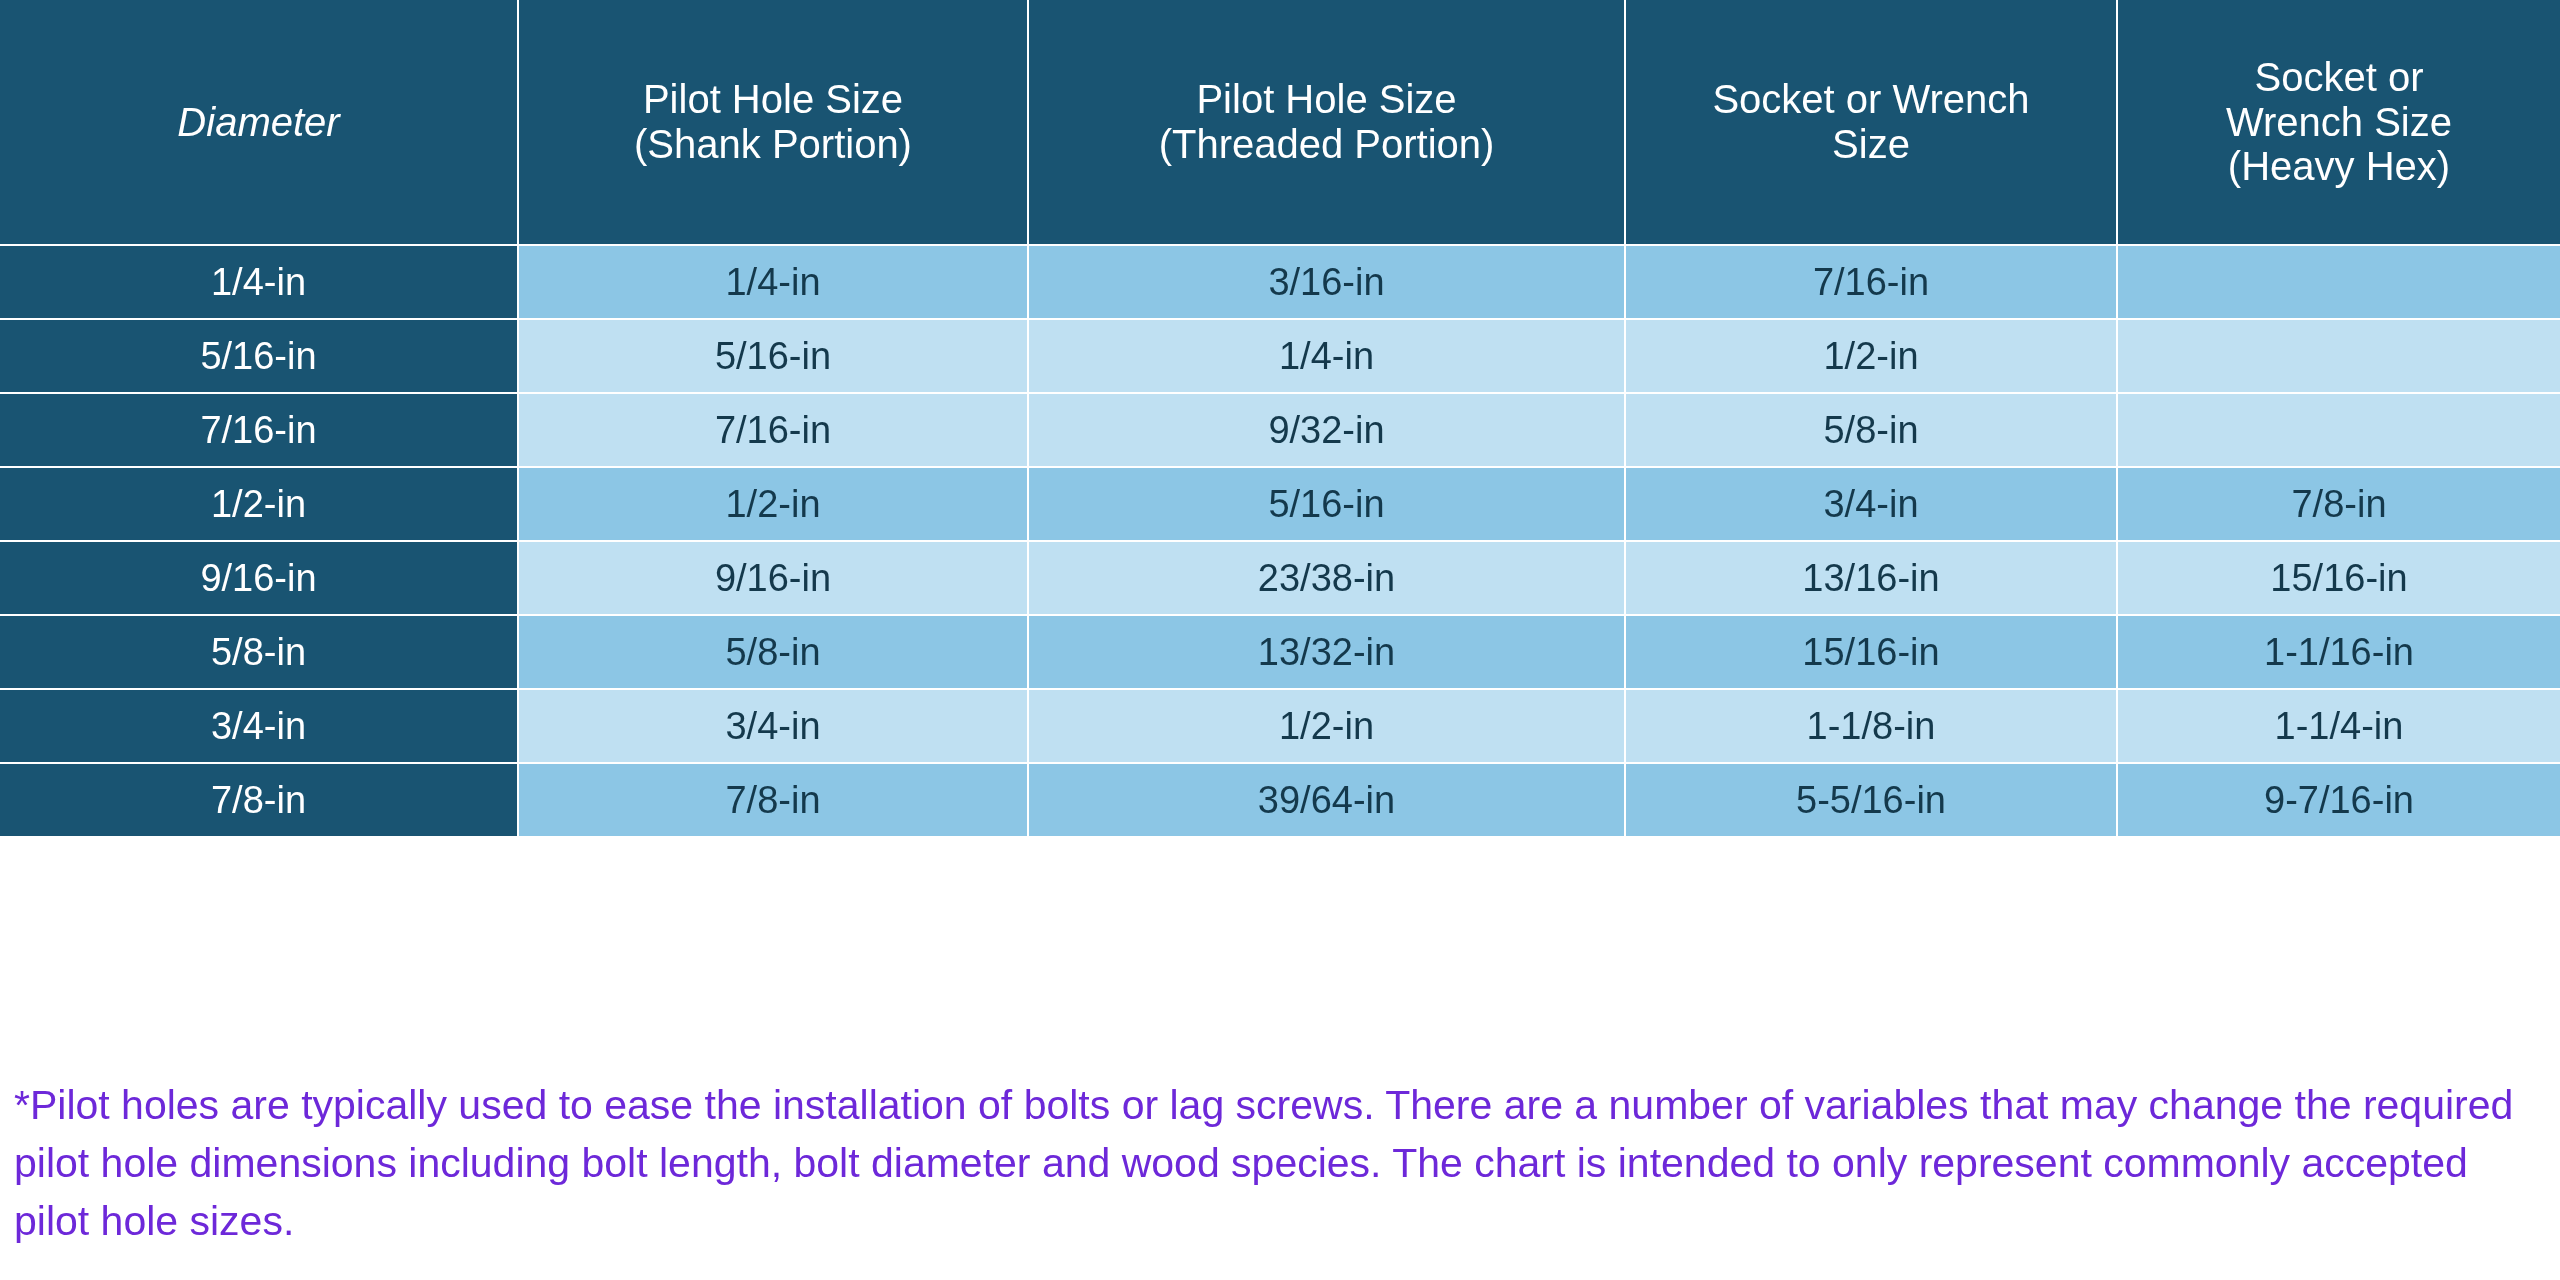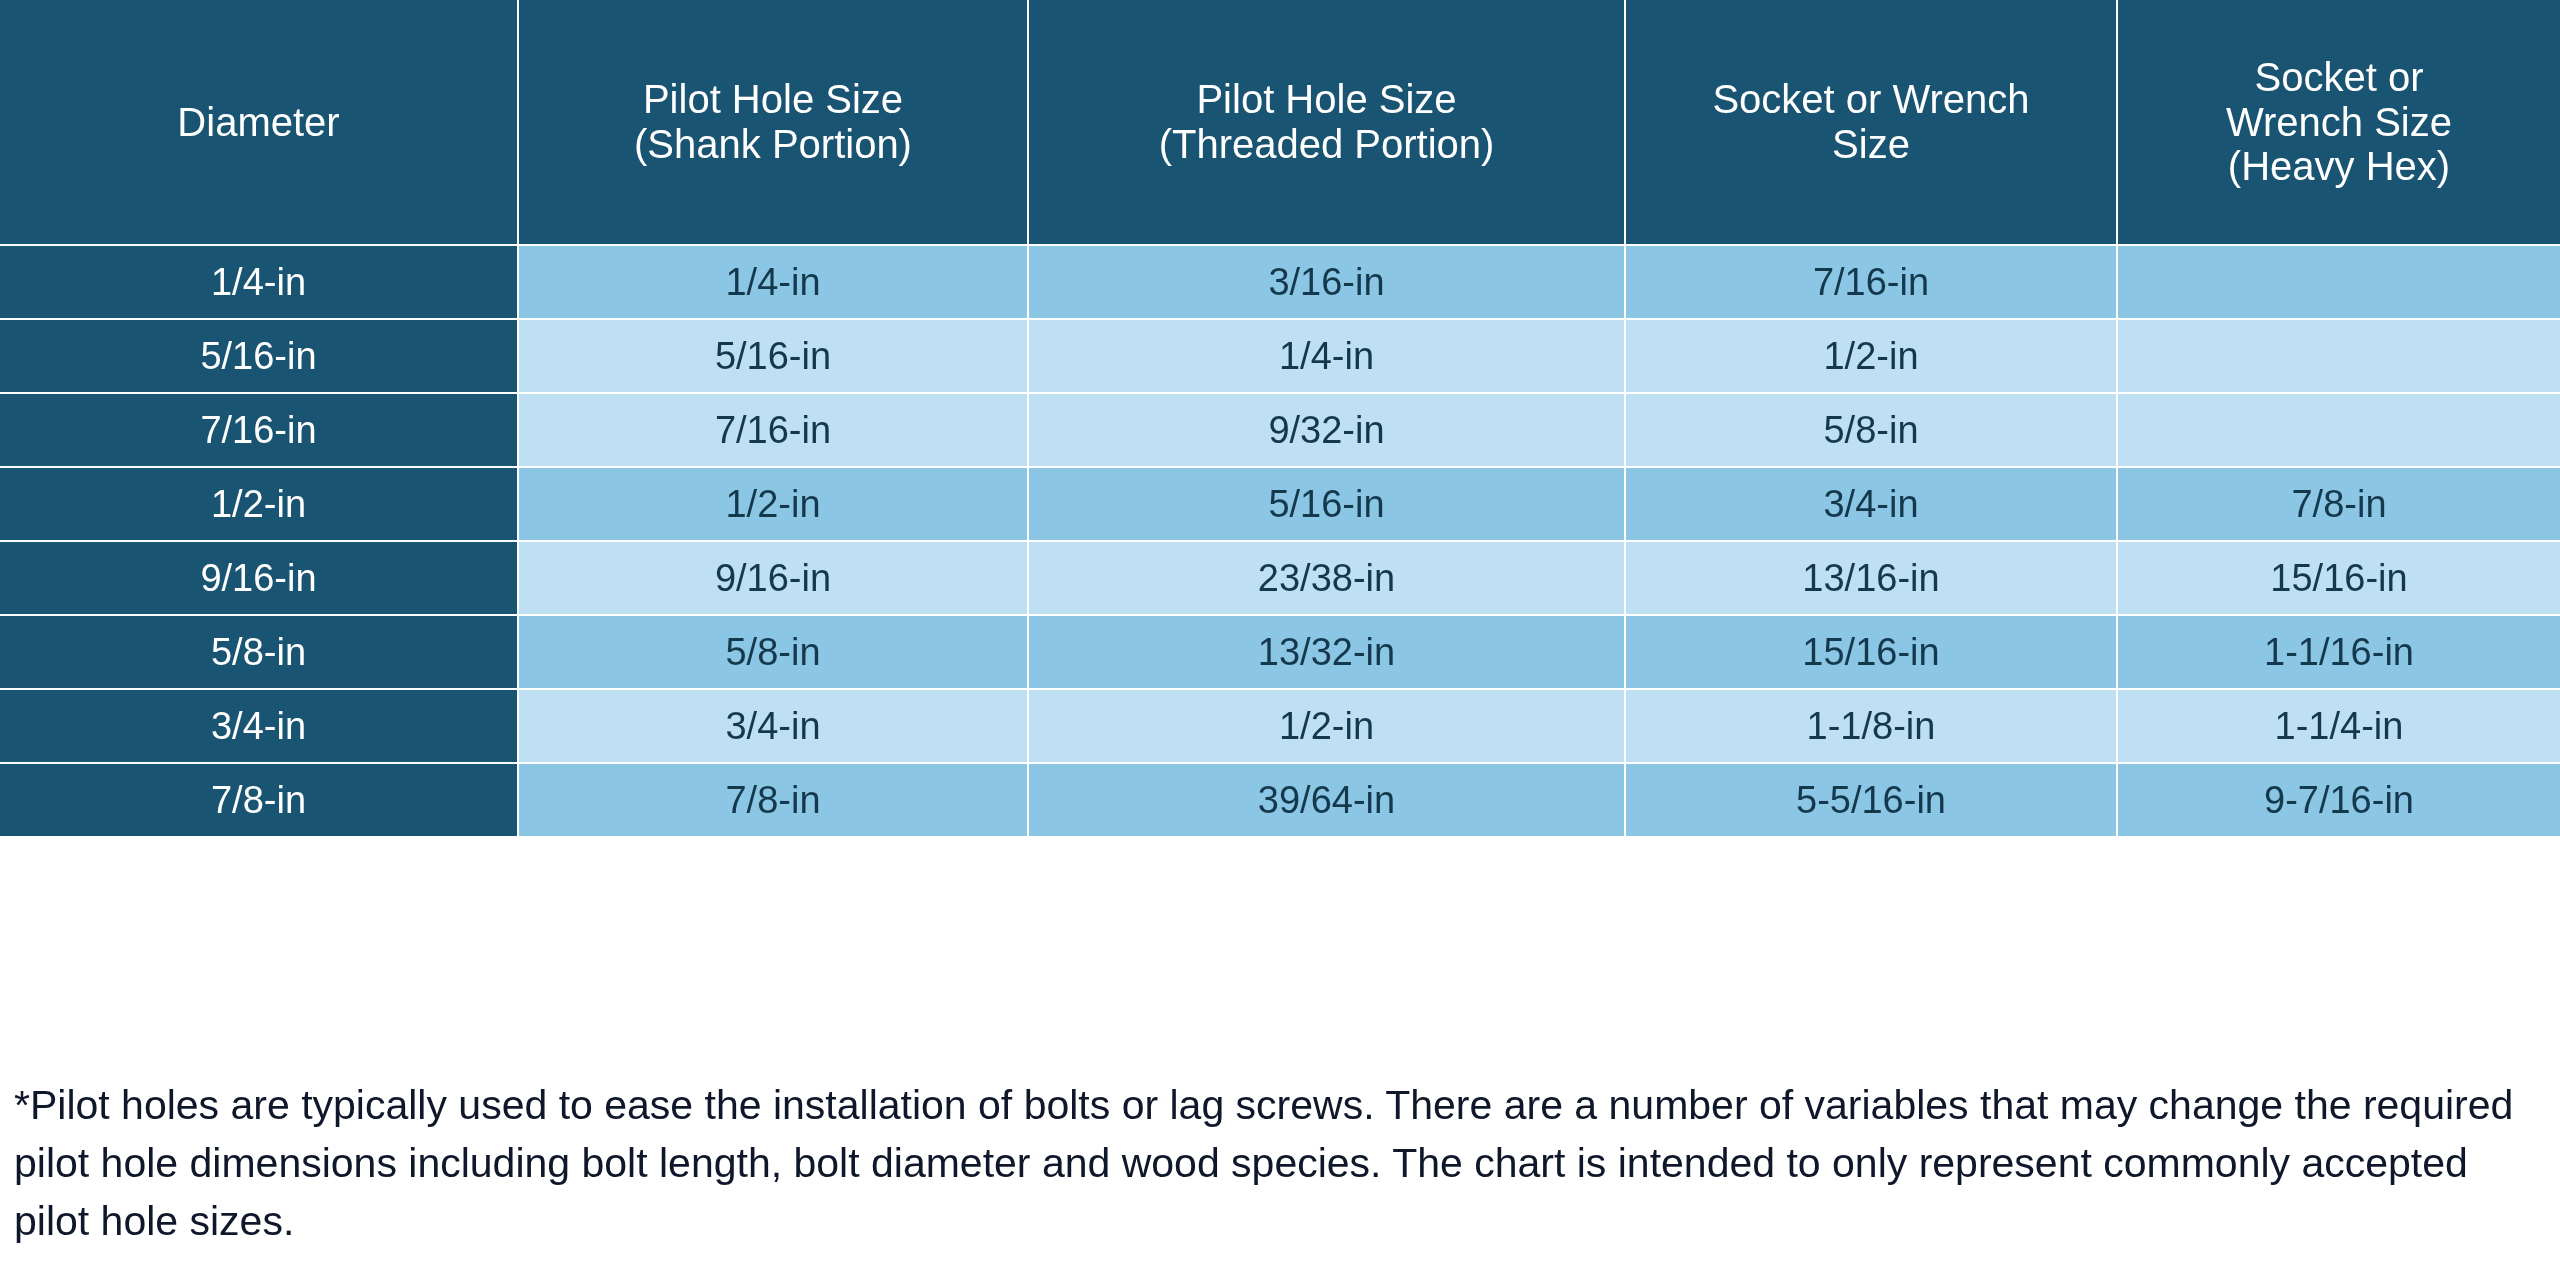--- a/index.html
+++ b/index.html
@@ -41,21 +41,21 @@
     font-weight: 400;
     font-size: 40px;
     line-height: 1.12;
     text-align: center;
     vertical-align: middle;
     padding: 12px 10px;
     height: 220px;
     border: 2px solid #ffffff;
     border-top: none;
   }
-  thead th.first { border-left: none; }
+  thead th.first { border-left: none; font-style: italic; }
   thead th.last  { border-right: none; }
 
   tbody td {
     font-size: 38px;
     font-weight: 400;
     text-align: center;
     vertical-align: middle;
     height: 72px;
     padding: 0 15px;
     border: 2px solid #ffffff;
@@ -74,21 +74,21 @@
   tbody tr.odd td.empty  { background: #8cc6e5; }
   tbody tr.even td.empty { background: #bfe0f2; }
 
   .footnote {
     position: absolute;
     left: 14px;
     right: 30px;
     top: 1035px;
     font-size: 41px;
     line-height: 1.42;
-    color: #0f172a;
+    color: #6d28d9;
     text-align: left;
   }
 </style>
 </head>
 <body>
 
 <div class="page">
 
   <table class="pilot-table">
     <colgroup>

